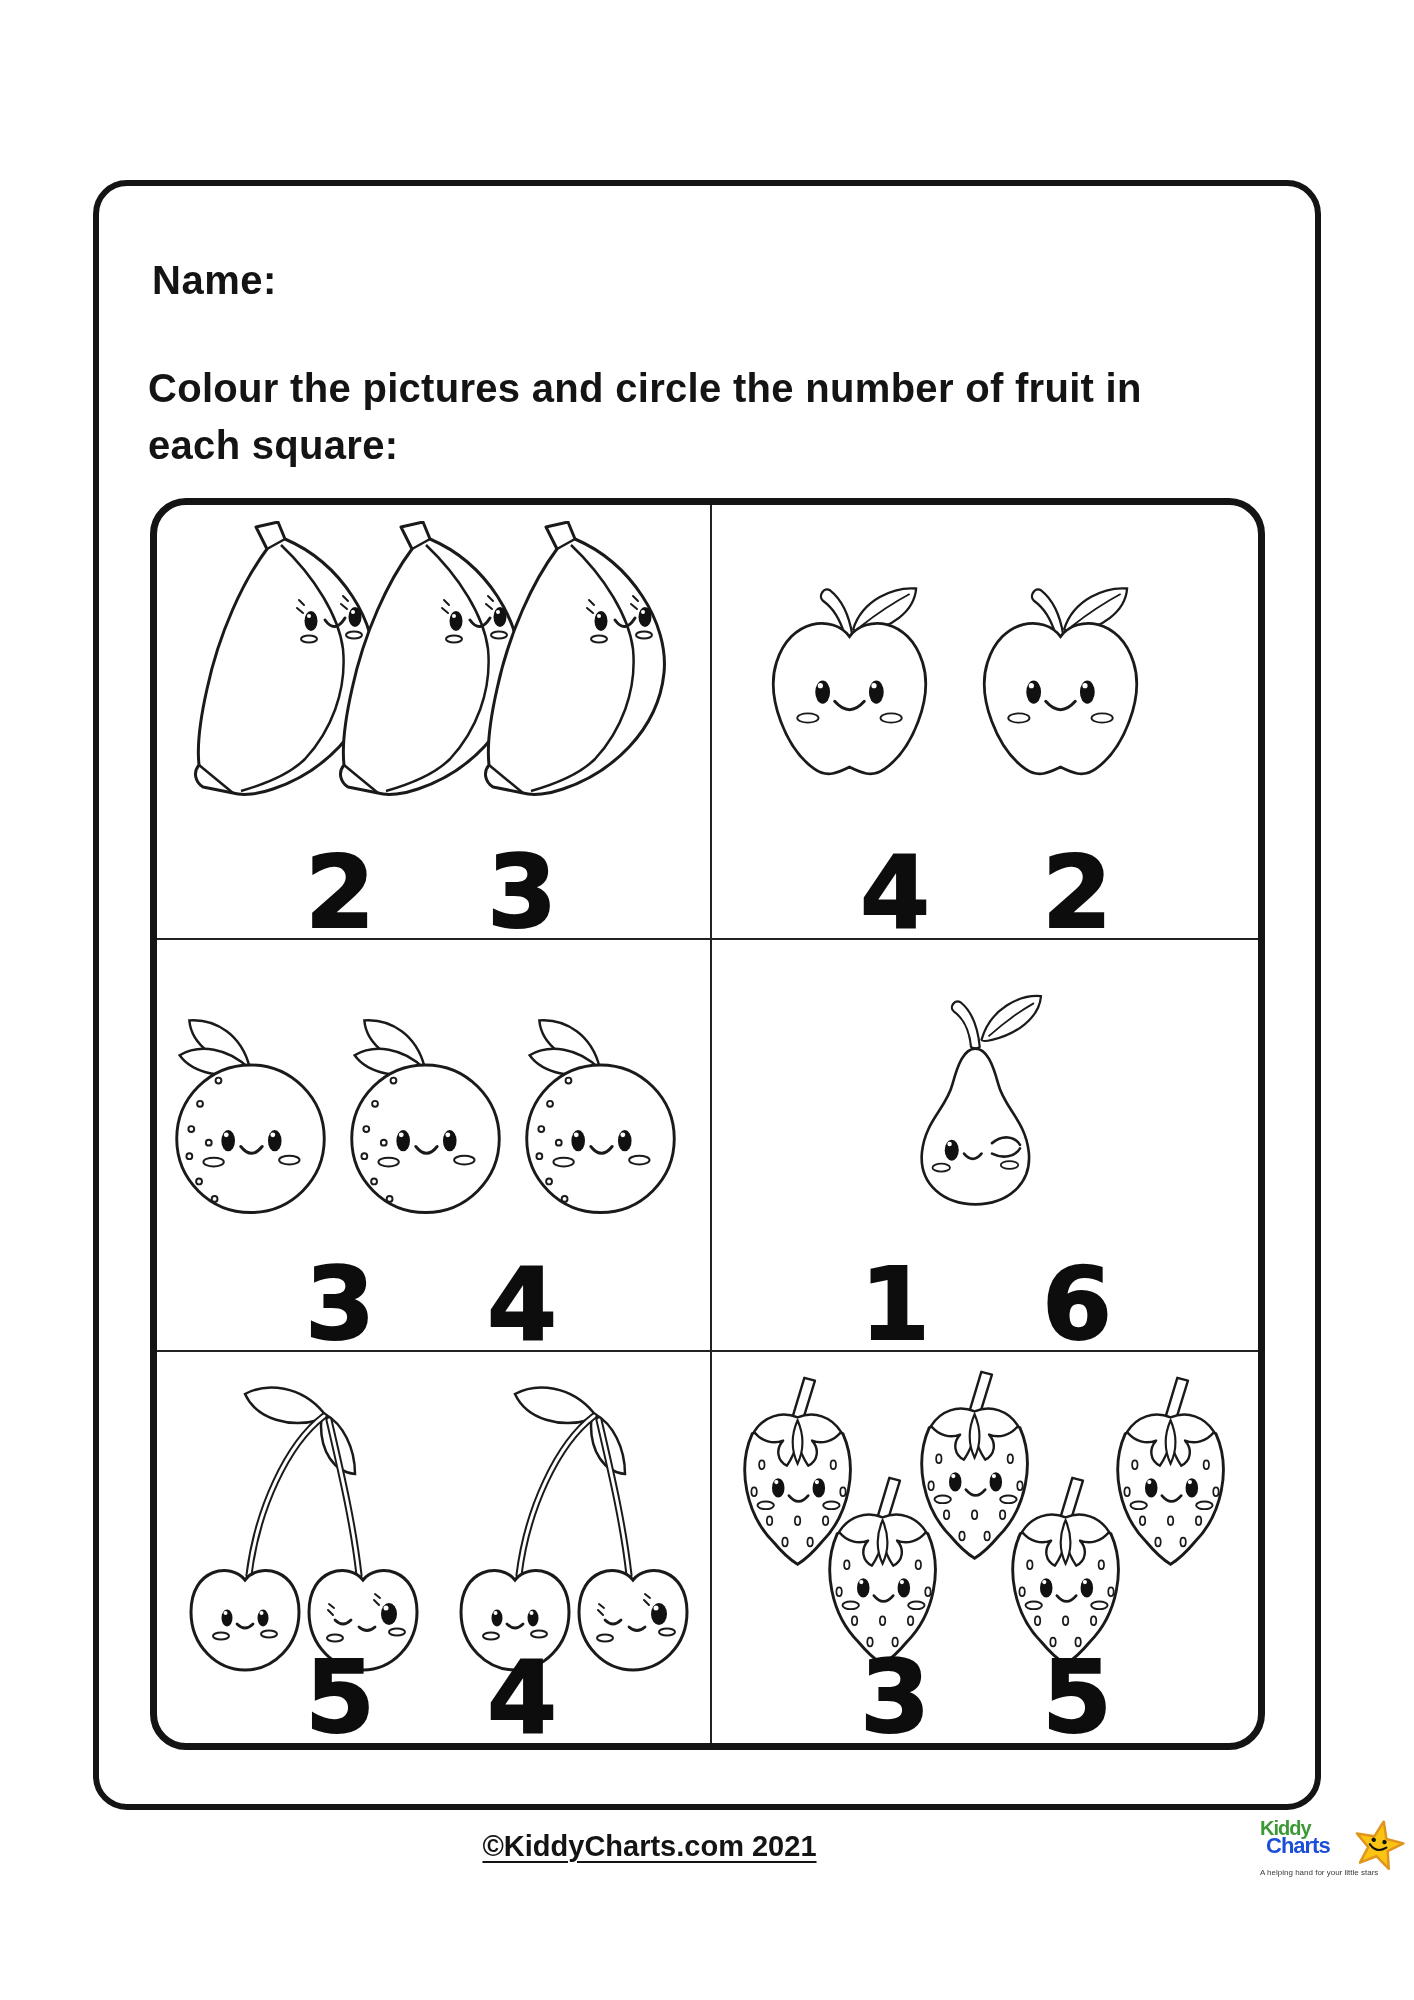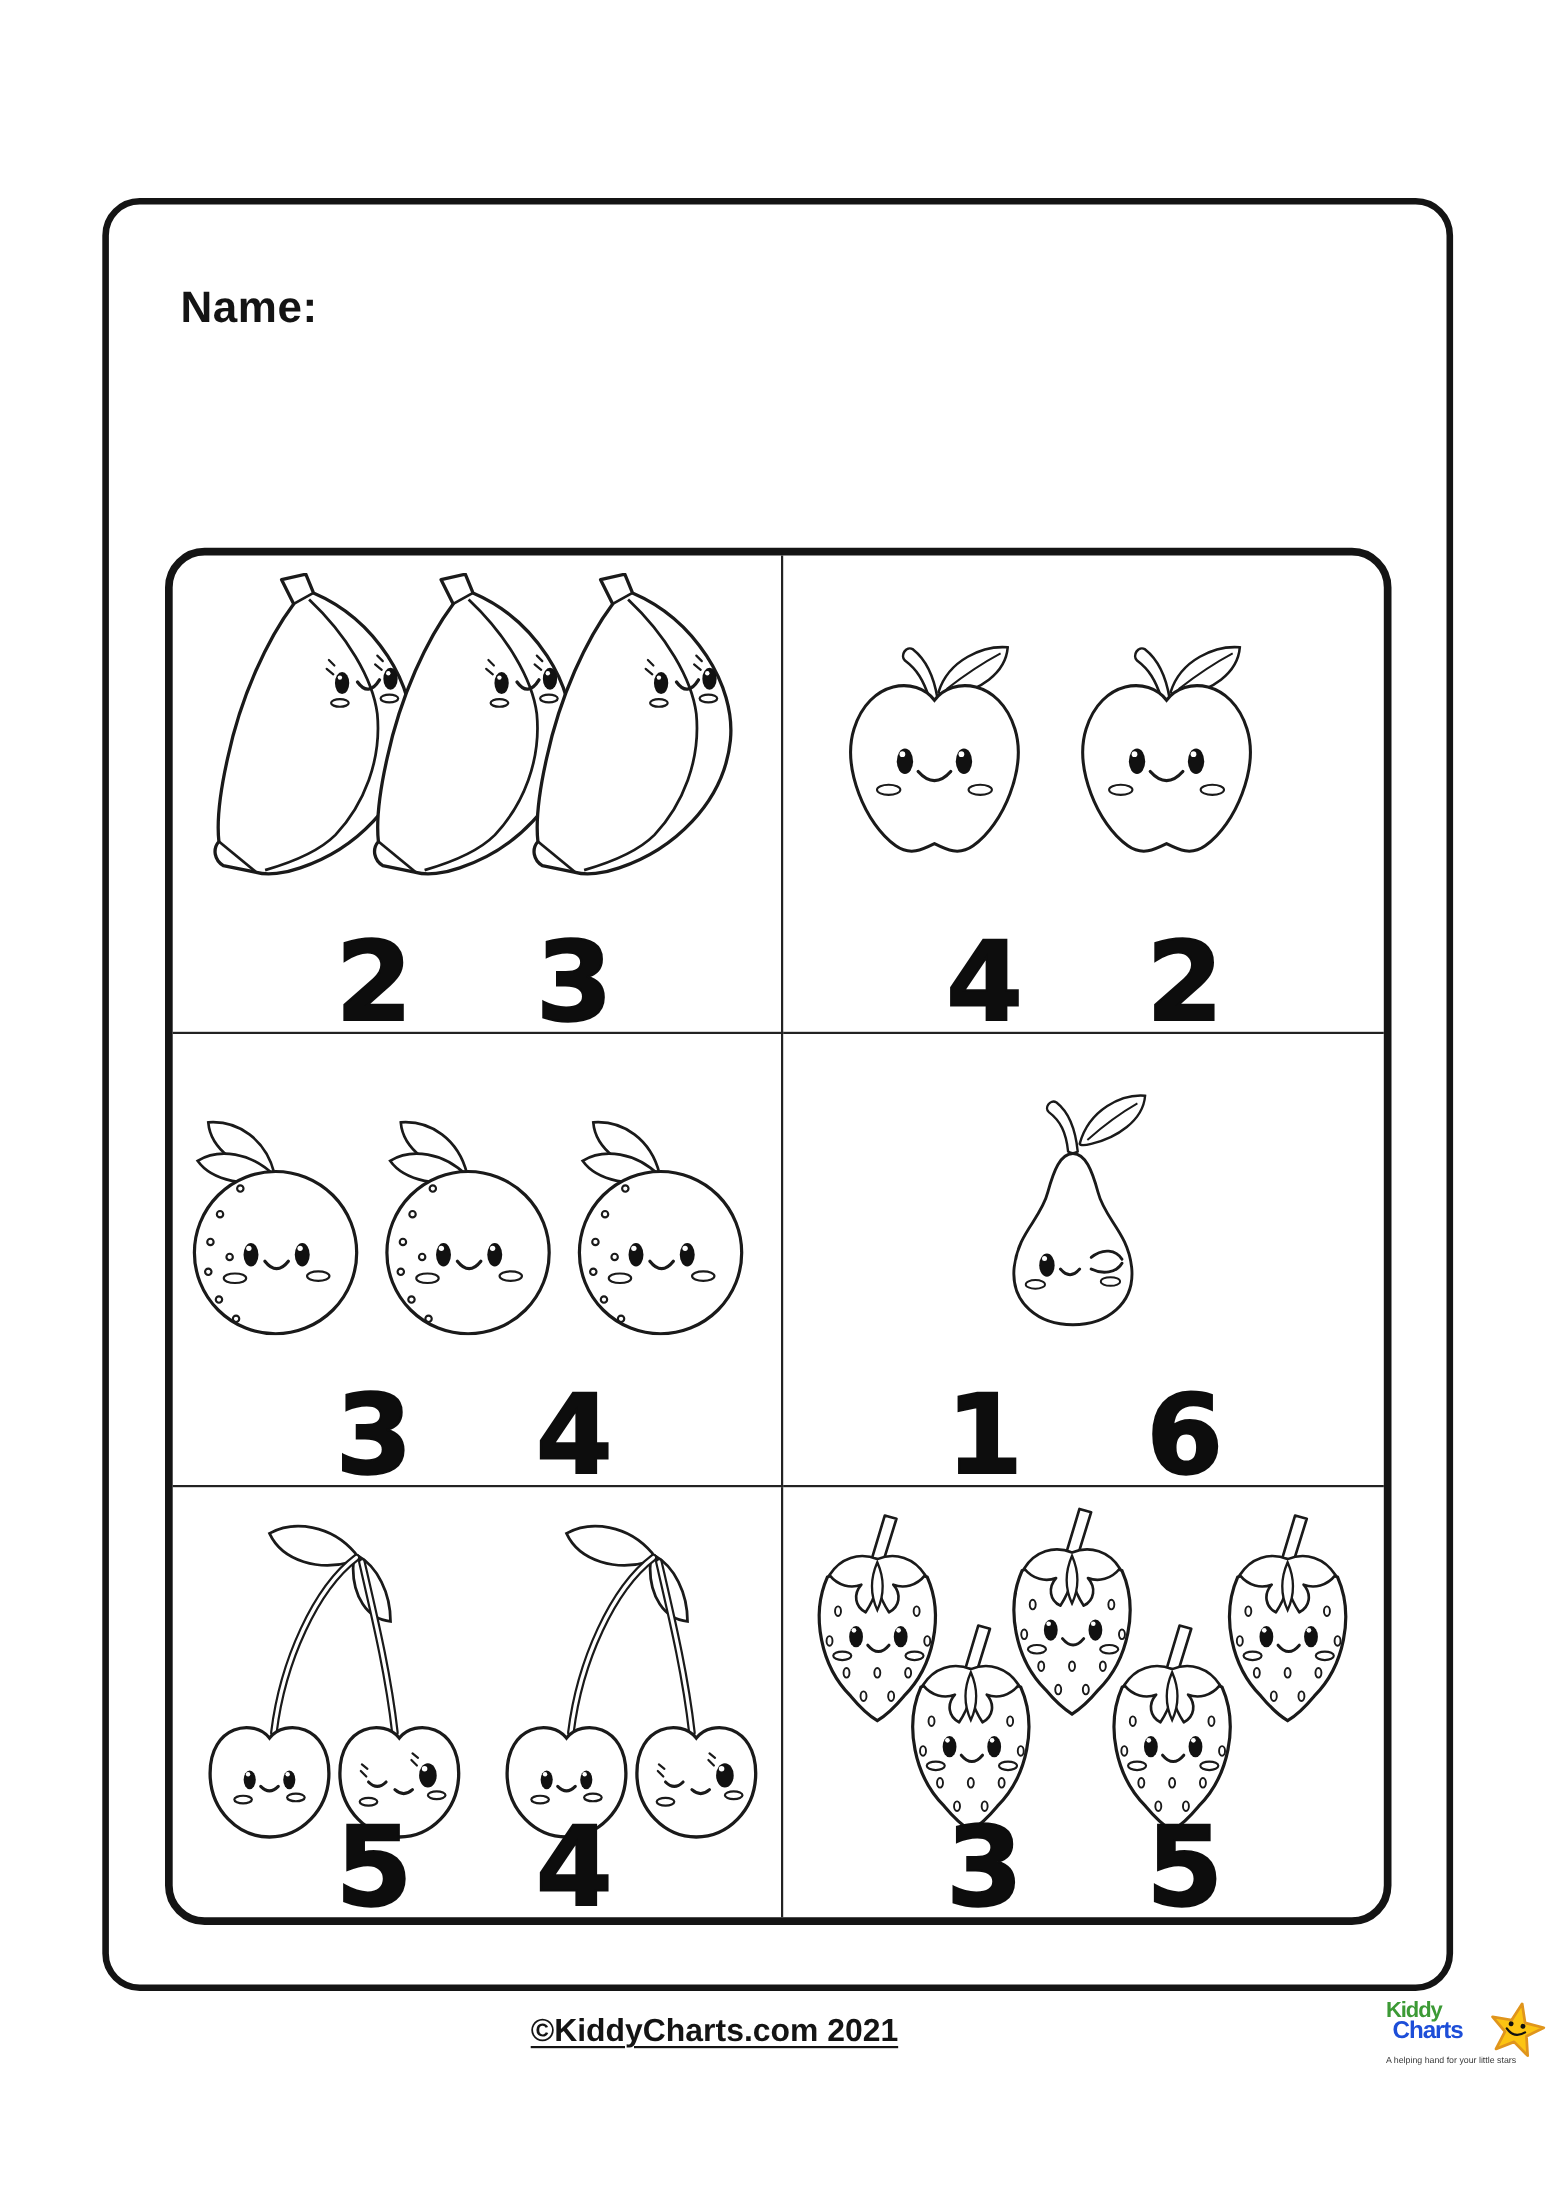--- a/index.html
+++ b/index.html
@@ -1,20 +1,20 @@
 <!DOCTYPE html>
 <html><head>
 <meta charset="utf-8">
 <style>
   html,body{margin:0;padding:0;background:#fff;}
   .canvas{position:relative;width:1414px;height:2000px;background:#fff;overflow:hidden;
           font-family:"Liberation Sans",sans-serif;color:#111;}
   .page-border{position:absolute;left:93px;top:180px;width:1228px;height:1630px;
                border:6px solid #141414;border-radius:34px;box-sizing:border-box;}
-  .name-label{position:absolute;left:164px;top:258px;font-size:40px;font-weight:700;
+  .name-label{position:absolute;left:152px;top:258px;font-size:40px;font-weight:700;
               letter-spacing:.5px;color:#141414;}
   .instruction{position:absolute;left:148px;top:360px;width:1070px;font-size:40px;
                font-weight:700;line-height:57px;letter-spacing:.3px;color:#141414;}
   .grid{position:absolute;left:150px;top:498px;width:1115px;height:1252px;
         border:7px solid #141414;border-radius:36px;box-sizing:border-box;
         display:grid;grid-template-columns:555px 1fr;grid-template-rows:435px 412px 1fr;
         background:#fff;}
   .cell{position:relative;box-sizing:border-box;}
   .cell.col-l{border-right:2px solid #222;}
   .cell.row-t,.cell.row-m{border-bottom:2px solid #222;}
@@ -164,20 +164,24 @@
       <path d="M17,26 Q25.5,34 34,26" fill="none" stroke="#111" stroke-width="2" stroke-linecap="round"></path>
     </g>
   </defs>
 </svg>
 
 <div class="canvas">
   <div class="page-border"></div>
 
   <div class="name-label">Name:</div>
 
+  <div class="instruction">
+    <div>Colour the pictures and circle the number of fruit in</div>
+    <div>each square:</div>
+  </div>
 
   <div class="grid">
 
     <div class="cell col-l row-t">
       <svg class="sprite" style="left:36px;top:16px" width="190" height="278" viewBox="0 0 190 278">
           <use href="#sym-banana"></use>
         </svg>
       <svg class="sprite" style="left:181px;top:16px" width="190" height="278" viewBox="0 0 190 278">
           <use href="#sym-banana"></use>
         </svg>

